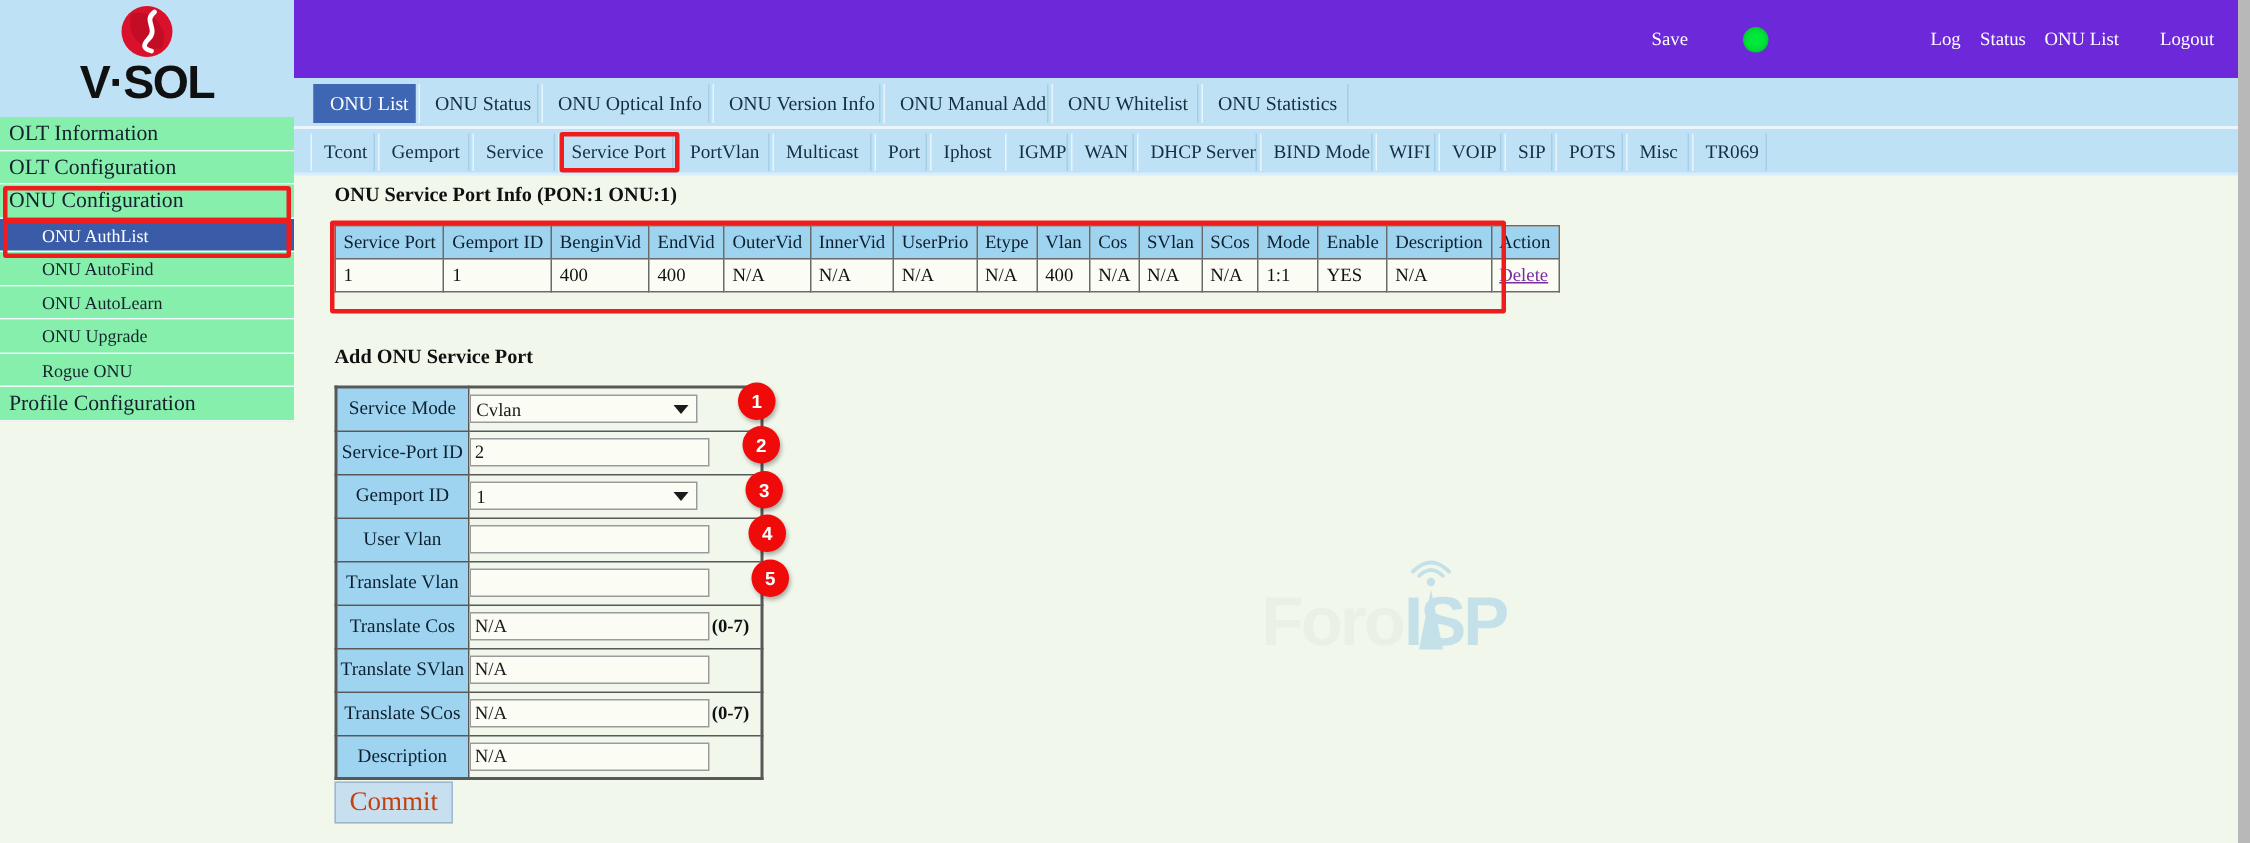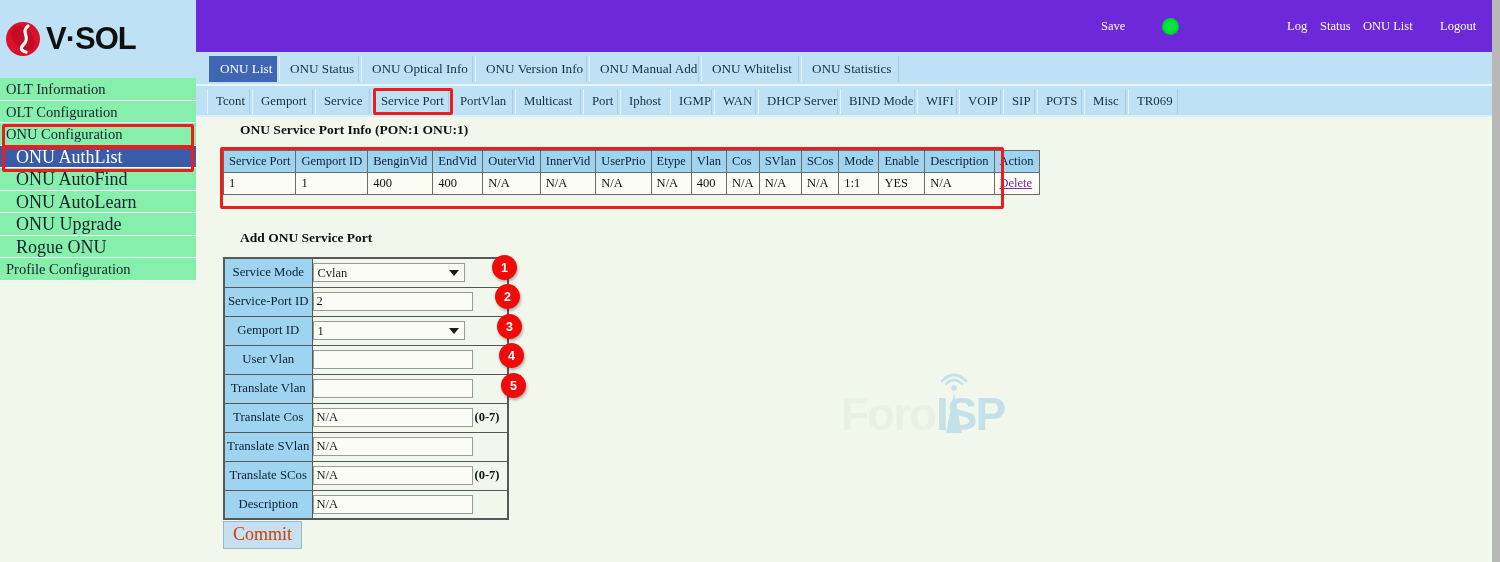--- a/index.html
+++ b/index.html
@@ -19,39 +19,39 @@
   }
 
   
   .sidebar {
     position: absolute; left: 0; top: 0; width: 196px; height: 562px;
     background: #f2f7ec;
   }
   .logo-area {
     position: relative;
     height: 78px; background: #bfe1f5;
-    display: flex; flex-direction: row; align-items: center; justify-content: flex-start;
+    display: flex; flex-direction: column; align-items: center; justify-content: flex-start;
     padding-top: 2px;
   }
   .logo-mark { width: 46px; height: 40px; position: relative; }
   .brand-text {
     font-family: "Liberation Sans", sans-serif;
     font-weight: bold; font-size: 31px; letter-spacing: -1px;
     color: #101010; line-height: 30px; margin-top: -2px;
   }
   .nav-list { width: 196px; }
   .nav-item {
     height: 22.5px; line-height: 22.5px;
     background: #86efac;
     border-bottom: 1px solid #f4fbff;
     font-size: 14.5px; color: #15222e;
     padding-left: 6px;
     white-space: nowrap;
   }
-  .nav-item.sub { padding-left: 16px; font-size: 18px; }
+  .nav-item.sub { padding-left: 28px; font-size: 12px; }
   .nav-item.selected { background: #3a5ca8; color: #ffffff; }
 
   
   .hl {
     position: absolute; border: 3px solid #ee1c1c; border-radius: 2px;
     pointer-events: none;
   }
 
   
   .topbar {
@@ -93,21 +93,21 @@
   .tabrow2 .tab { top: 3px; height: 25px; line-height: 25px; font-size: 12.8px; padding: 0 8px; }
 
   
   .main {
     position: absolute; left: 196px; top: 117px; width: 1296px; height: 445px;
     background: #f2f7ec;
   }
   .section-title {
     position: absolute;
     font-family: "Liberation Serif", serif;
-    font-weight: bold; font-size: 13.5px; color: #101010; margin-left: 17px;
+    font-weight: bold; font-size: 13.5px; color: #101010;
   }
 
   
   table.info {
     position: absolute; left: 27px; top: 33px;
     border-collapse: collapse;
     background: #fbfdf5;
     font-size: 12.5px;
   }
   table.info th, table.info td {

